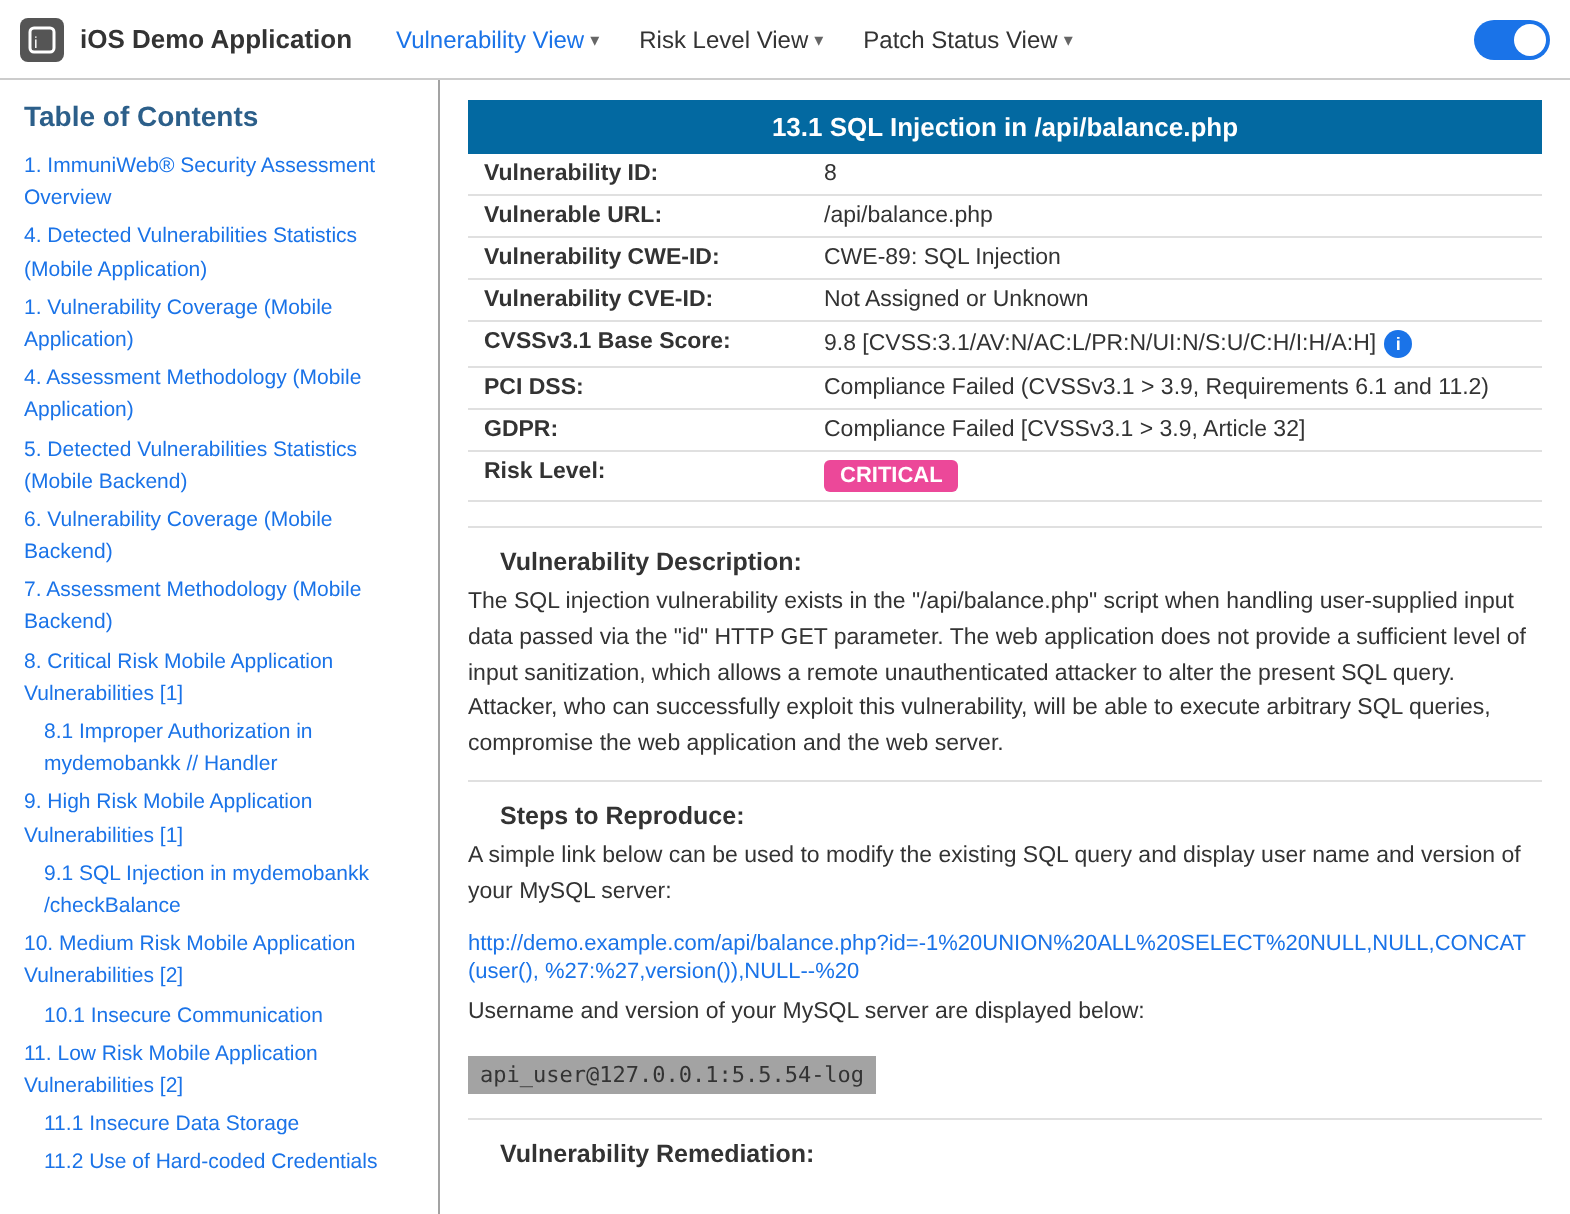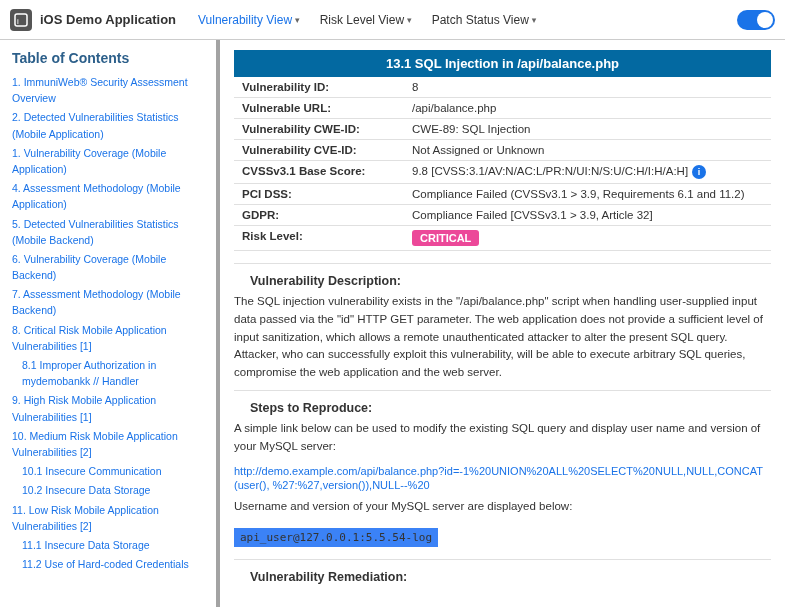--- a/index.html
+++ b/index.html
@@ -26,21 +26,21 @@
     .toggle-switch::after {
       content: ''; position: absolute; right: 2px; top: 2px;
       width: 16px; height: 16px; background: #fff; border-radius: 50%;
     }
 
     
     .main-layout { display: flex; height: calc(607px - 40px); }
 
     
     .sidebar {
-      width: 220px; min-width: 220px; border-right: 4px solid #a3a3a3;
+      width: 220px; min-width: 220px; border-right: 1px solid #a3a3a3;
       overflow-y: auto; padding: 10px 12px; background: #fff;
     }
     .sidebar h2 { font-size: 14px; font-weight: bold; color: #2c5f8a; margin-bottom: 8px; }
     .sidebar ol { list-style: none; padding: 0; counter-reset: item 0; }
     .sidebar-item { margin-bottom: 3px; line-height: 1.35; }
     .sidebar-item a { color: #1a73e8; text-decoration: none; font-size: 10.5px; cursor: pointer; }
     .sidebar-item.sub { padding-left: 10px; }
 
     
     .content { flex: 1; overflow-y: auto; padding: 0; position: relative; }
@@ -67,21 +67,21 @@
     .info-icon {
       display: inline-block; width: 14px; height: 14px; background: #1a73e8; color: #fff;
       border-radius: 50%; text-align: center; line-height: 14px; font-size: 9px;
       margin-left: 4px; cursor: pointer; font-weight: bold;
     }
 
     
     .section-title { font-weight: bold; font-size: 12.5px; color: #333; margin: 10px 0 5px 16px; }
     .section-text { font-size: 11.5px; line-height: 1.55; color: #333; margin-bottom: 8px; }
     .section-link { color: #1a73e8; text-decoration: none; font-size: 11px; word-break: break-all; cursor: pointer; }
-    .section-mono { font-family: monospace; font-size: 11px; background: #3b82f6; padding: 3px 6px; display: inline-block; margin: 4px 0; color: #333; text-align: right; }
+    .section-mono { font-family: monospace; font-size: 11px; background: #a3a3a3; padding: 3px 6px; display: inline-block; margin: 4px 0; color: #333; text-align: right; }
     .divider { border: none; border-top: 1px solid #e0e0e0; margin: 8px 0; }
   </style>
 </head>
 <body>
 
 <div class="topbar">
   <div class="app-icon">
     <svg viewBox="0 0 16 16" fill="white">
         <rect x="2" y="2" width="12" height="12" rx="2" fill="none" stroke="white" stroke-width="1.5"></rect>
         <text x="4" y="12" font-size="8" fill="white" font-family="Arial">i</text>
@@ -105,32 +105,32 @@
   <div class="toggle-switch"></div>
 </div>
 
 <div class="main-layout">
 
   <div class="sidebar">
     <h2>Table of Contents</h2>
     <ol>
 
     <li class="sidebar-item"><a href="#">1. ImmuniWeb® Security Assessment Overview</a></li>
-        <li class="sidebar-item"><a href="#">2. Detected Vulnerabilities Statistics (Mobile Application)</a></li>
+        <li class="sidebar-item"><a href="#">4. Detected Vulnerabilities Statistics (Mobile Application)</a></li>
         <li class="sidebar-item"><a href="#">1. Vulnerability Coverage (Mobile Application)</a></li>
         <li class="sidebar-item"><a href="#">4. Assessment Methodology (Mobile Application)</a></li>
         <li class="sidebar-item"><a href="#">5. Detected Vulnerabilities Statistics (Mobile Backend)</a></li>
         <li class="sidebar-item"><a href="#">6. Vulnerability Coverage (Mobile Backend)</a></li>
         <li class="sidebar-item"><a href="#">7. Assessment Methodology (Mobile Backend)</a></li>
         <li class="sidebar-item"><a href="#">8. Critical Risk Mobile Application Vulnerabilities [1]</a></li>
         <li class="sidebar-item sub"><a href="#">8.1 Improper Authorization in mydemobankk // Handler</a></li>
         <li class="sidebar-item"><a href="#">9. High Risk Mobile Application Vulnerabilities [1]</a></li>
+        <li class="sidebar-item sub"><a href="#">9.1 SQL Injection in mydemobankk /checkBalance</a></li>
         <li class="sidebar-item"><a href="#">10. Medium Risk Mobile Application Vulnerabilities [2]</a></li>
         <li class="sidebar-item sub"><a href="#">10.1 Insecure Communication</a></li>
-        <li class="sidebar-item sub"><a href="#">10.2 Insecure Data Storage</a></li>
         <li class="sidebar-item"><a href="#">11. Low Risk Mobile Application Vulnerabilities [2]</a></li>
         <li class="sidebar-item sub"><a href="#">11.1 Insecure Data Storage</a></li>
         <li class="sidebar-item sub"><a href="#">11.2 Use of Hard-coded Credentials</a></li>
       </ol>
   </div>
 
   <div class="content">
     <div class="content-inner">
 
       

